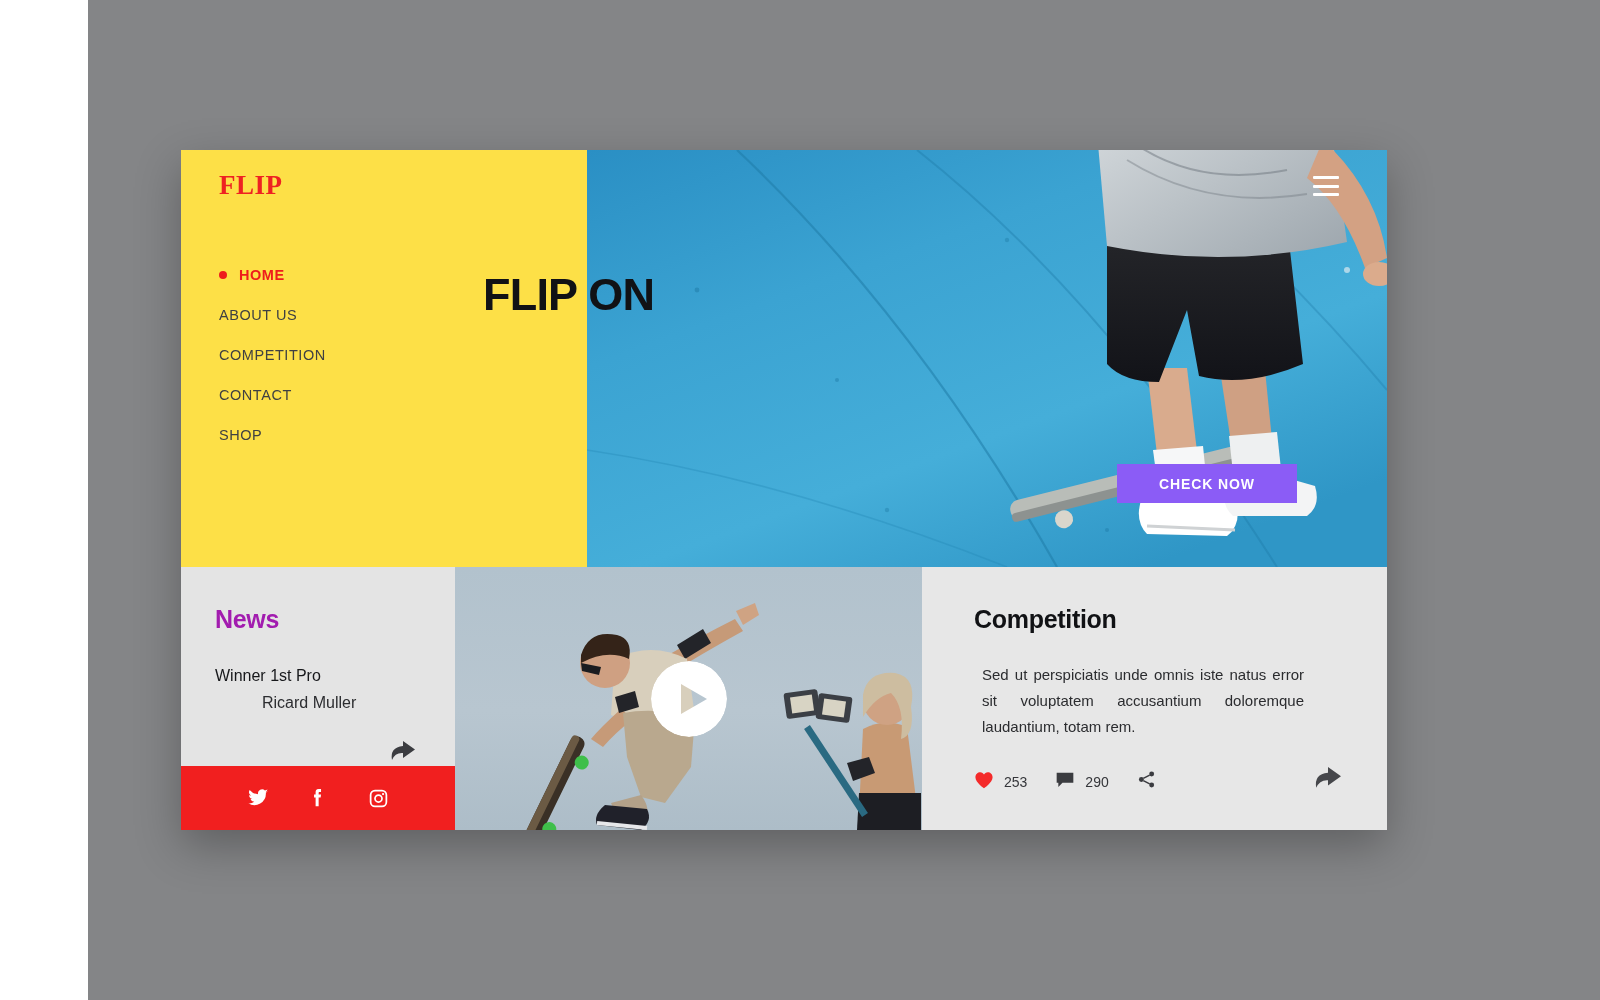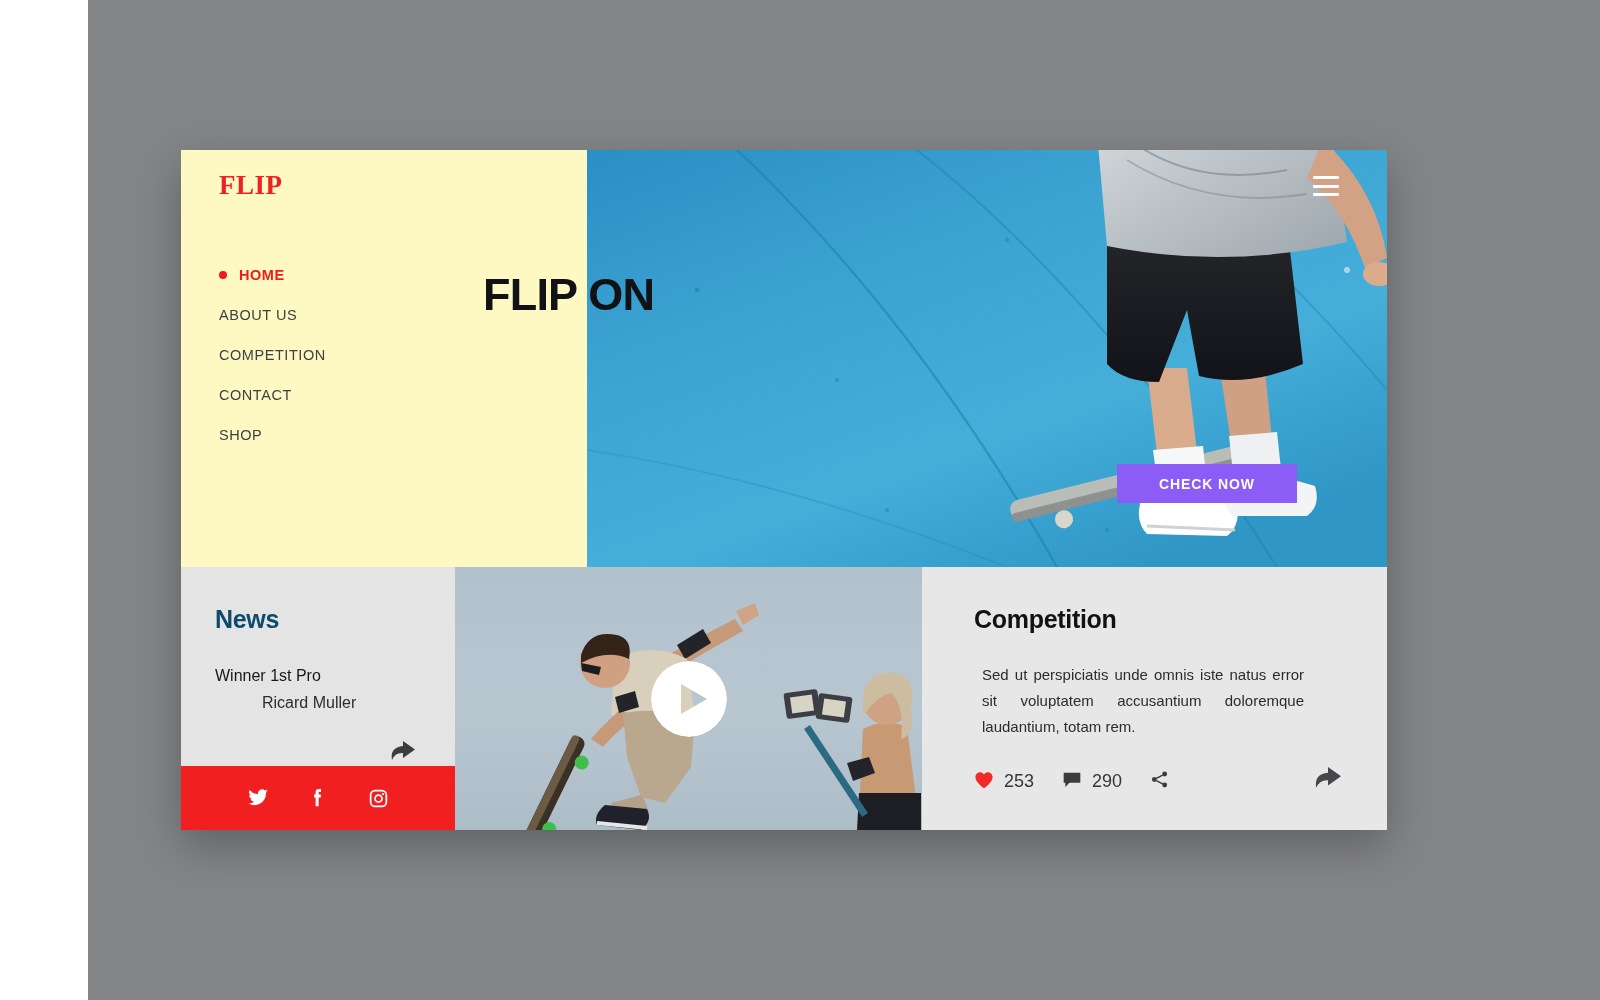--- a/index.html
+++ b/index.html
@@ -43,21 +43,21 @@
     position: absolute;
     left: 0; top: 0;
     width: 1206px; height: 417px;
   }
 
   
   #nav-panel {
     position: absolute;
     left: 0; top: 0;
     width: 406px; height: 417px;
-    background: #fef9c3;
+    background: #fde047;
     z-index: 3;
   }
 
   #logo {
     position: absolute;
     left: 38px; top: 20px;
     font-family: "Liberation Serif", serif;
     font-weight: bold;
     font-size: 27px;
     letter-spacing: 0.5px;
@@ -165,21 +165,21 @@
     width: 274px; height: 263px;
     background: #e4e4e4;
   }
 
   #news-title {
     position: absolute;
     left: 34px; top: 38px;
     font-size: 25px;
     font-weight: bold;
     letter-spacing: -0.3px;
-    color: #0c4a6e;
+    color: #a21caf;
   }
 
   #news-headline {
     position: absolute;
     left: 34px; top: 100px;
     font-size: 16px;
     font-weight: normal;
     color: #17181b;
   }
 
@@ -271,21 +271,21 @@
     align-items: center;
   }
   .stat {
     display: flex;
     align-items: center;
     margin-right: 28px;
     cursor: pointer;
   }
   .stat-value {
     margin-left: 10px;
-    font-size: 18px;
+    font-size: 14px;
     color: #35363a;
   }
 
   #comp-share {
     position: absolute;
     left: 390px; top: 198px;
     width: 30px; height: 26px;
     cursor: pointer;
   }
 </style>

